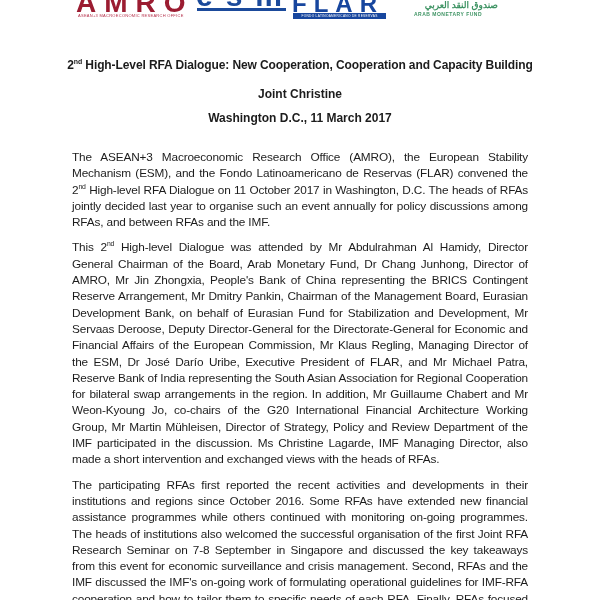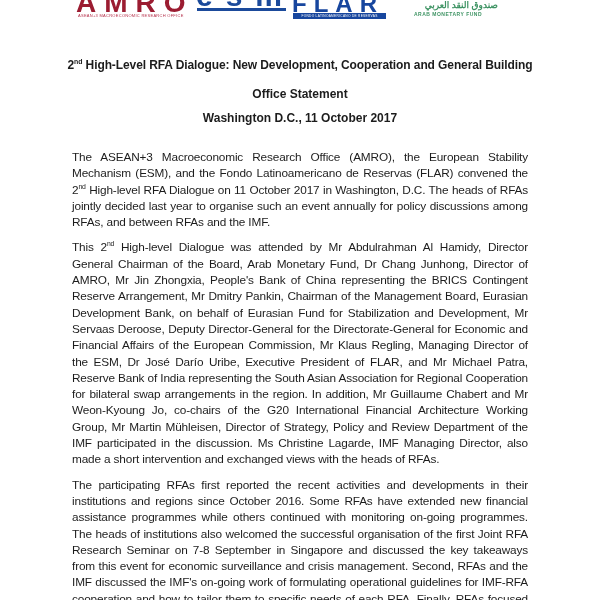--- a/index.html
+++ b/index.html
@@ -85,23 +85,23 @@
   <div class="esm-word">esm</div>
   <div class="esm-line"></div>
 
   <div class="flar-word">FLAR</div>
   <div class="flar-bar">FONDO LATINOAMERICANO DE RESERVAS</div>
 
   <div class="amf-arabic">صندوق النقد العربي</div>
   <div class="amf-name">ARAB MONETARY FUND</div>
 
   <div class="title-block">
-    <div class="t1"><span>2</span><sup>nd</sup><span> High-Level RFA Dialogue: New Development, Cooperation and General Building</span></div>
-    <div class="t2">Office Statement</div>
-    <div class="t3">Washington D.C., 11 October 2017</div>
+    <div class="t1"><span>2</span><sup>nd</sup><span> High-Level RFA Dialogue: New Cooperation, Cooperation and Capacity Building</span></div>
+    <div class="t2">Joint Christine</div>
+    <div class="t3">Washington D.C., 11 March 2017</div>
   </div>
 
   <main class="body-text">
     <p><span>The ASEAN+3 Macroeconomic Research Office (AMRO), the European Stability Mechanism (ESM), and the Fondo Latinoamericano de Reservas (FLAR) convened the 2</span><sup>nd</sup><span> High-level RFA Dialogue on 11 October 2017 in Washington, D.C. The heads of RFAs jointly decided last year to organise such an event annually for policy discussions among RFAs, and between RFAs and the IMF.</span></p>
     <p><span>This 2</span><sup>nd</sup><span> High-level Dialogue was attended by Mr Abdulrahman Al Hamidy, Director General Chairman of the Board, Arab Monetary Fund, Dr Chang Junhong, Director of AMRO, Mr Jin Zhongxia, People's Bank of China representing the BRICS Contingent Reserve Arrangement, Mr Dmitry Pankin, Chairman of the Management Board, Eurasian Development Bank, on behalf of Eurasian Fund for Stabilization and Development, Mr Servaas Deroose, Deputy Director-General for the Directorate-General for Economic and Financial Affairs of the European Commission, Mr Klaus Regling, Managing Director of the ESM, Dr José Darío Uribe, Executive President of FLAR, and Mr Michael Patra, Reserve Bank of India representing the South Asian Association for Regional Cooperation for bilateral swap arrangements in the region. In addition, Mr Guillaume Chabert and Mr Weon-Kyoung Jo, co-chairs of the G20 International Financial Architecture Working Group, Mr Martin Mühleisen, Director of Strategy, Policy and Review Department of the IMF participated in the discussion. Ms Christine Lagarde, IMF Managing Director, also made a short intervention and exchanged views with the heads of RFAs.</span></p>
     <p>The participating RFAs first reported the recent activities and developments in their institutions and regions since October 2016. Some RFAs have extended new financial assistance programmes while others continued with monitoring on-going programmes. The heads of institutions also welcomed the successful organisation of the first Joint RFA Research Seminar on 7-8 September in Singapore and discussed the key takeaways from this event for economic surveillance and crisis management. Second, RFAs and the IMF discussed the IMF's on-going work of formulating operational guidelines for IMF-RFA cooperation and how to tailor them to specific needs of each RFA. Finally, RFAs focused on internal capacity building,</p>
   </main>
 
 </div>
 

